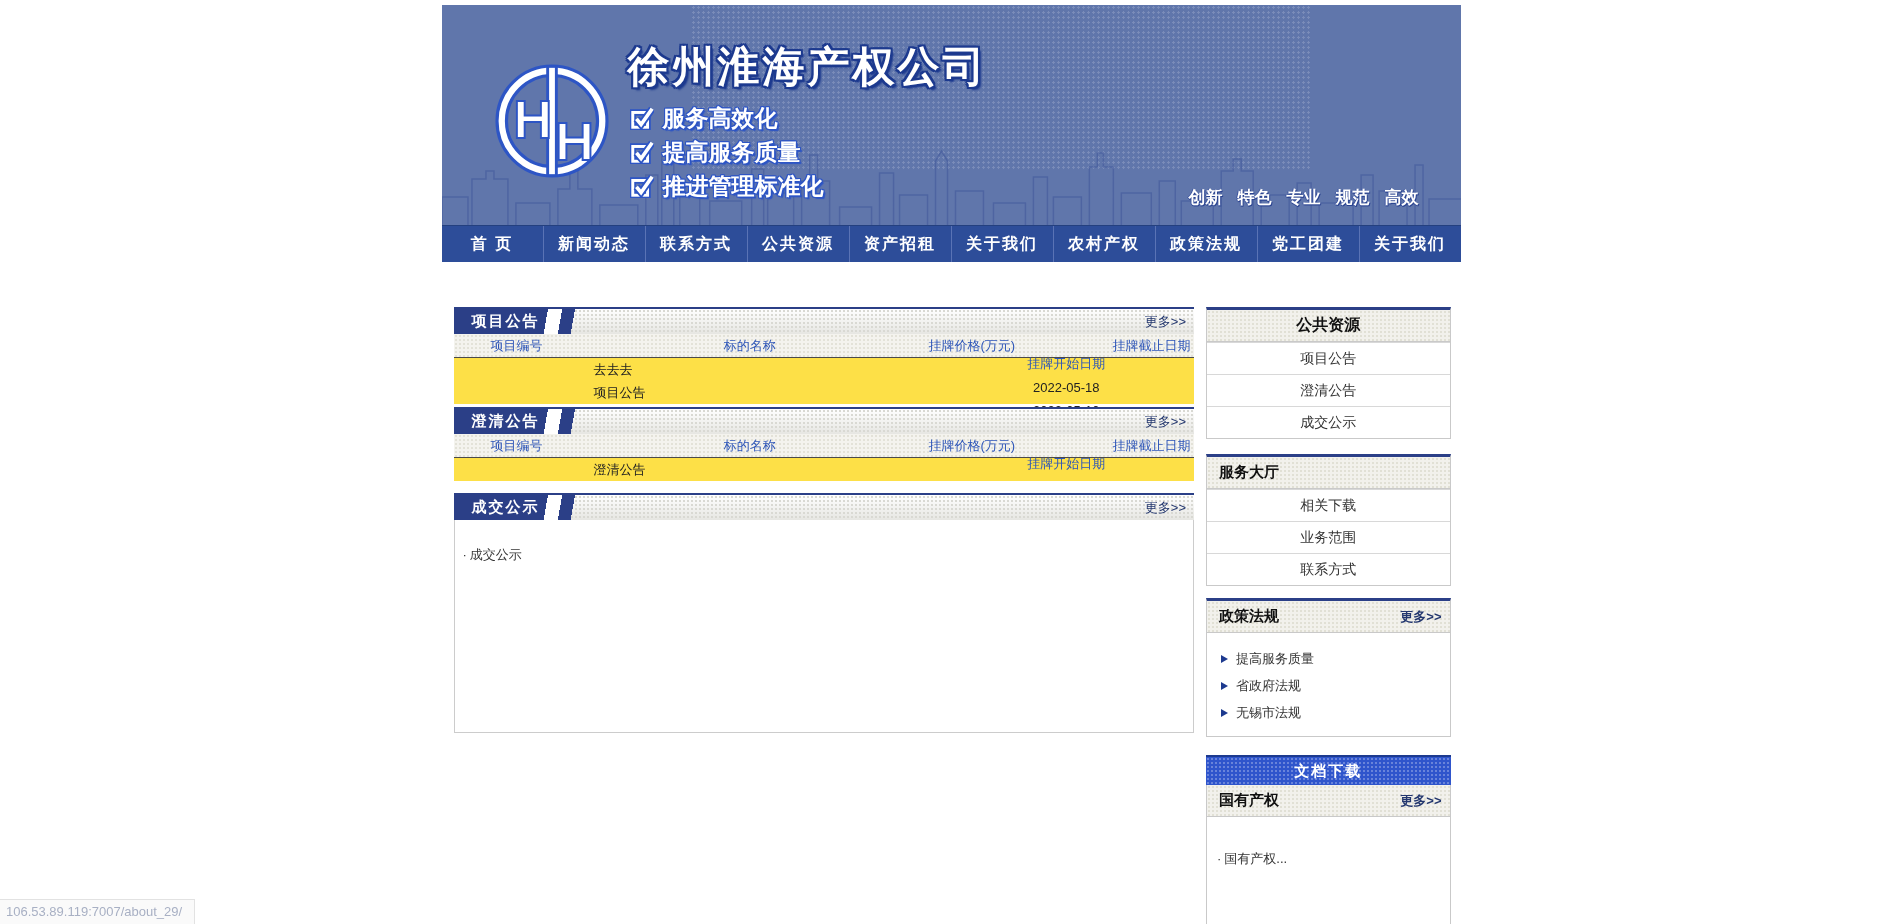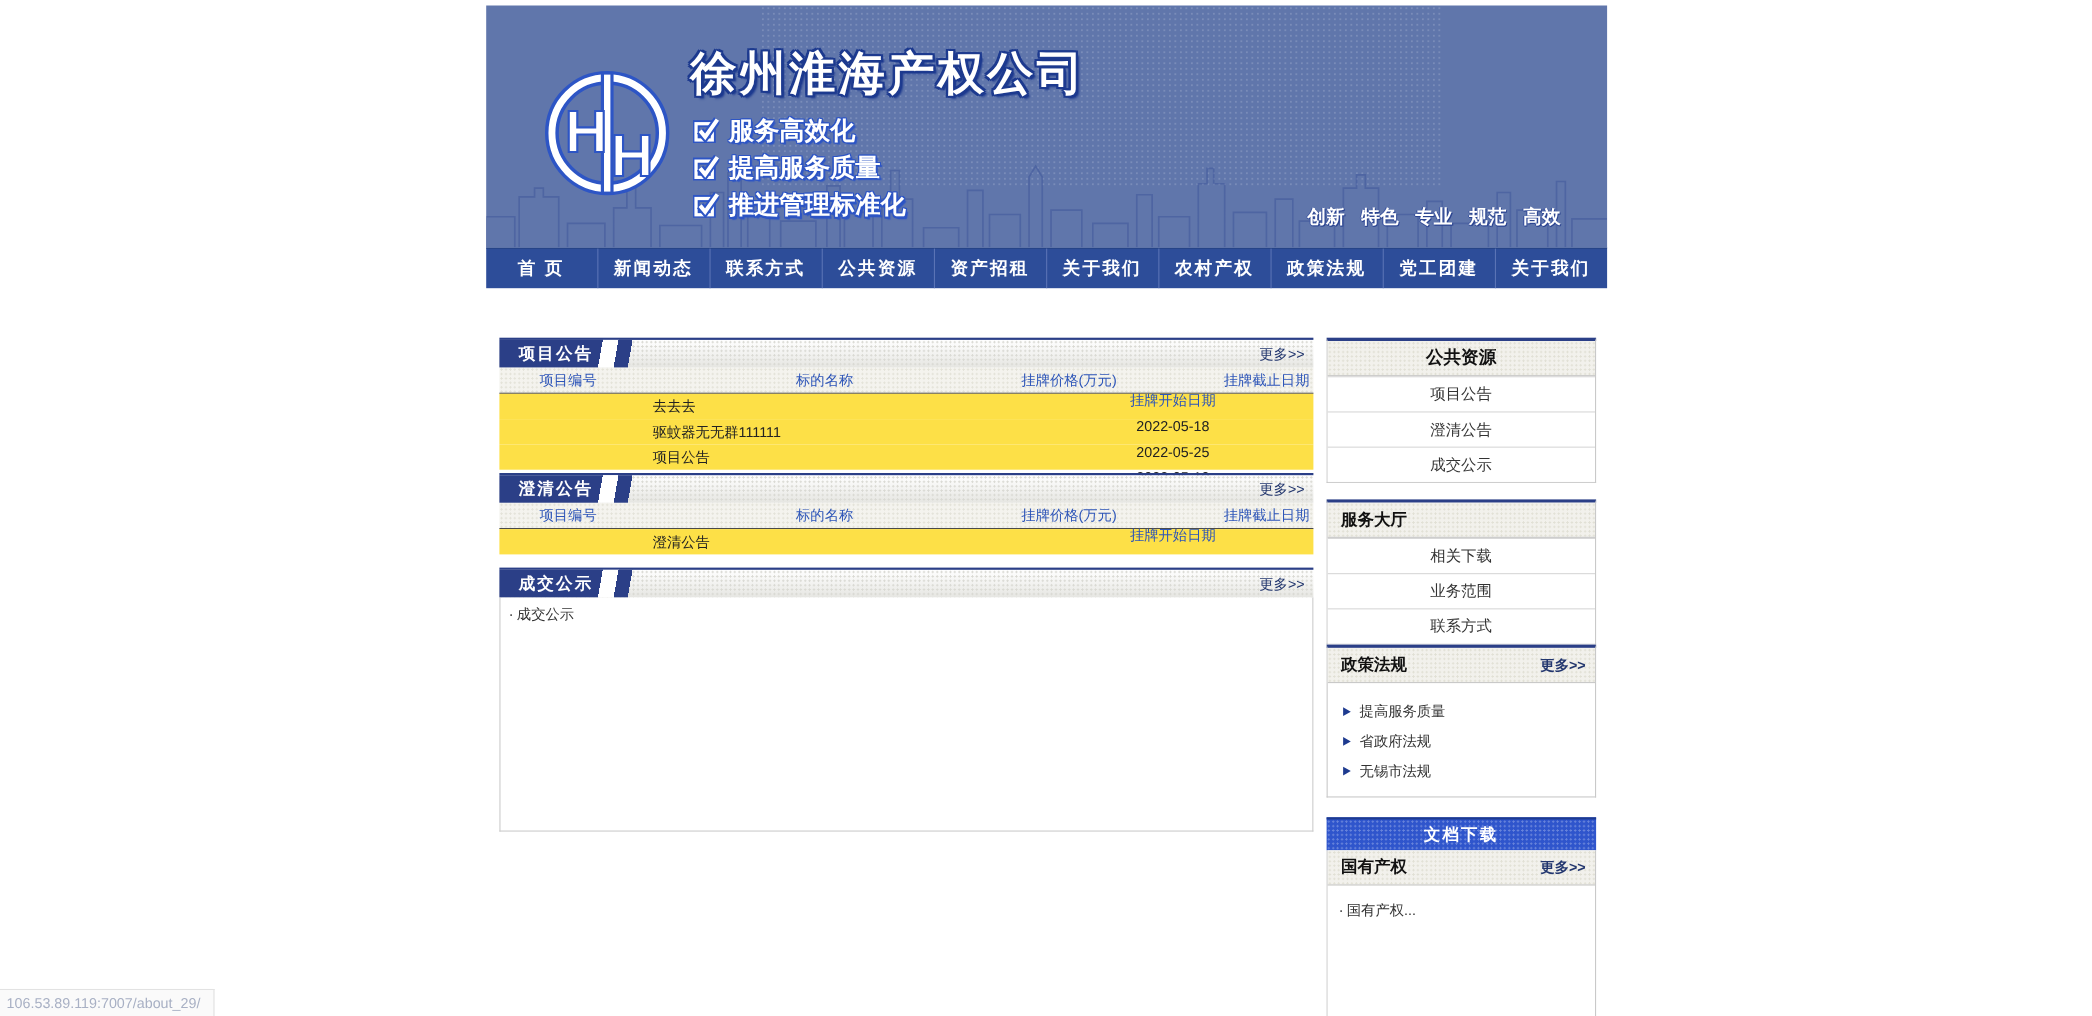--- a/index.html
+++ b/index.html
@@ -57,27 +57,27 @@
   .thead .cell { color:#2d55b8; font-size:13px; }
   .cell { text-align:center; }
   .c1 { width:17%; } .c2 { width:46%; } .c3 { width:14%; } .c4 { width:11.5%;margin-top:36px; } .c5 { width:11.5%; }
   .trow { display:flex; height:23px; align-items:center; background:#fde047; }
   .trow .cell { font-size:13px; color:#222222; }
   .trow .c2 { text-align:left; padding-left:14px; cursor:pointer; }
   .panel-project { margin-bottom:3px; }
   .panel-clarify { margin-bottom:12px; }
   .deal-box { height:213px; border:1px solid #cccccc; border-top:none; background:#ffffff;
        padding:7px 8px; }
-  .bullet-item { font-size:13px; color:#333333; cursor:pointer; }
+  .bullet-item { font-size:13px; color:#333333; cursor:pointer;margin-top:19px; }
   .bullet { margin-right:3px; color:#333333; }
 
   
   .side-box { border:1px solid #c9c9c9; border-top:3px solid #2b3f87; background:#ffffff; }
   .box-public { margin-bottom:15px; }
-  .box-service { }
+  .box-service { margin-bottom:12px; }
   .box-policy { margin-bottom:18px; }
   .side-head { position:relative; height:32px; display:flex; align-items:center;
        border-bottom:1px solid #c9c9c9; background-color:#f2f1ec;
        background-image:radial-gradient(#e1e0d5 0.8px, rgba(0,0,0,0) 1px); background-size:4px 4px;
        font-size:16px; font-weight:bold; color:#111111; }
   .side-head.centered { justify-content:center; }
   .side-head.lefted { padding-left:12px; font-size:15px; }
   .side-item { height:32px; display:flex; align-items:center; justify-content:center;
        font-size:14px; color:#333333; border-top:1px solid #d8d8d8; cursor:pointer; background:#ffffff; }
   .side-item:first-of-type { border-top:none; }
@@ -186,27 +186,20 @@
         </div>
         <div class="trow">
           <div class="cell c1"></div>
           <div class="cell c2">去去去</div>
           <div class="cell c3"></div>
           <div class="cell c4">2022-05-18</div>
           <div class="cell c5"></div>
         </div>
         <div class="trow">
           <div class="cell c1"></div>
-          <div class="cell c2">驱蚊器无无群111111</div>
-          <div class="cell c3"></div>
-          <div class="cell c4">2022-05-25</div>
-          <div class="cell c5"></div>
-        </div>
-        <div class="trow">
-          <div class="cell c1"></div>
           <div class="cell c2">项目公告</div>
           <div class="cell c3"></div>
           <div class="cell c4">2022-05-10</div>
           <div class="cell c5"></div>
         </div>
       </div>
 
       <div class="panel-clarify">
         <div class="titlebar">
           <div class="tab">澄清公告</div>

